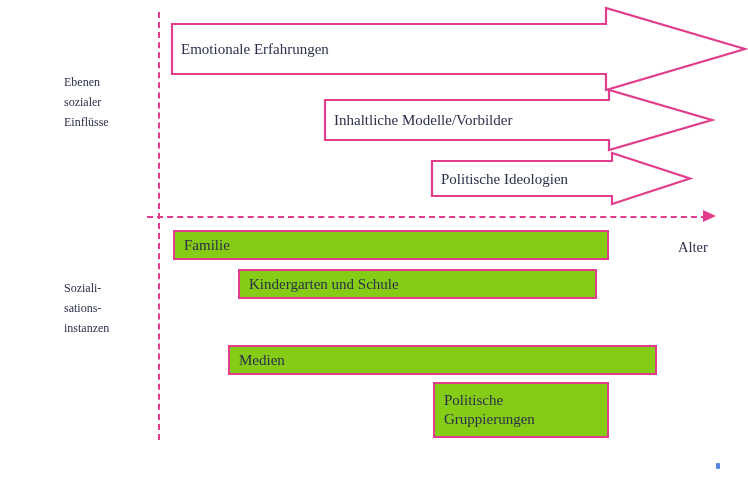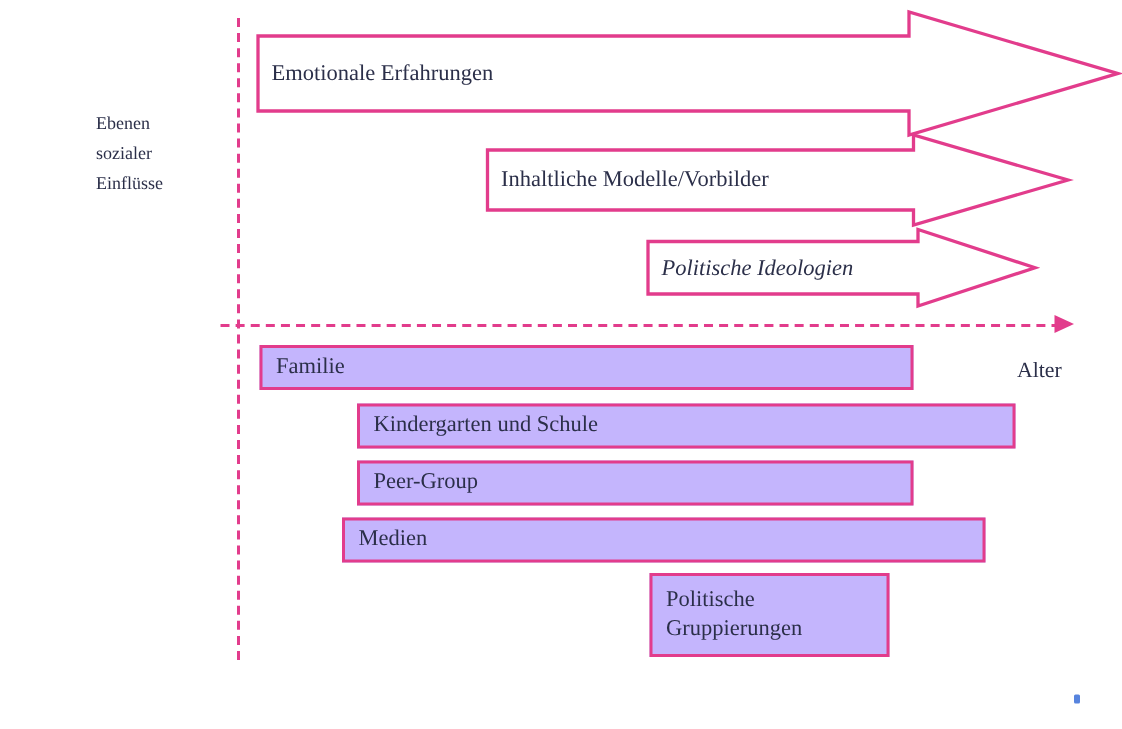--- a/index.html
+++ b/index.html
@@ -78,21 +78,21 @@
     font-size: 15px;
     line-height: 18px;
     white-space: nowrap;
   }
 
   
   .inst-box {
     position: absolute;
     box-sizing: border-box;
     border: 2.2px solid #e23c8c;
-    background: #c4b5fd;
+    background: #84cc16;
   }
   .inst-box .box-text {
     position: absolute;
     left: 9px;
     top: 50%;
     transform: translateY(-50%);
     color: #2b2f49;
     font-size: 15px;
     line-height: 19px;
     white-space: pre-line;
@@ -112,20 +112,23 @@
 </style>
 </head>
 <body>
 
 <div id="stage">
 
   <div class="axis-label" id="label-ebenen">Ebenen
 sozialer
 Einflüsse</div>
 
+  <div class="axis-label" id="label-sozialisation">Soziali-
+sations-
+instanzen</div>
 
   <div class="dash-v"></div>
   <div class="dash-h"></div>
   <div class="axis-arrowhead"></div>
   <div id="alter-text">Alter</div>
 
   <div class="block-arrow" id="arrow-1" style="left: 325px; top: 90px; width: 387px; height: 60px;">
     <svg id="arrow-svg-1" width="387" height="60" viewBox="0 0 387 60">
         <polygon points="0.0,10.0 284.0,10.0 284.0,0.0 387.0,30.0 284.0,60.0 284.0,50.0 0.0,50.0" fill="#ffffff" stroke="#e23c8c" stroke-width="2.2" stroke-linejoin="miter"></polygon>
       </svg>
@@ -136,34 +139,31 @@
     <svg id="arrow-svg-0" width="573" height="82" viewBox="0 0 573 82">
         <polygon points="0.0,16.0 434.0,16.0 434.0,0.0 573.0,41.0 434.0,82.0 434.0,66.0 0.0,66.0" fill="#ffffff" stroke="#e23c8c" stroke-width="2.2" stroke-linejoin="miter"></polygon>
       </svg>
     <span class="arrow-text" id="arrow-text-0" style="left: 9px; top: 41px; transform: translateY(-50%);">Emotionale Erfahrungen</span>
   </div>
 
   <div class="block-arrow" id="arrow-2" style="left: 432px; top: 153px; width: 258px; height: 51px;">
     <svg id="arrow-svg-2" width="258" height="51" viewBox="0 0 258 51">
         <polygon points="0.0,8.0 180.0,8.0 180.0,0.0 258.0,25.5 180.0,51.0 180.0,43.0 0.0,43.0" fill="#ffffff" stroke="#e23c8c" stroke-width="2.2" stroke-linejoin="miter"></polygon>
       </svg>
-    <span class="arrow-text" id="arrow-text-2" style="left: 9px; top: 25.5px; transform: translateY(-50%); font-style: italic;">Politische Ideologien</span>
+    <span class="arrow-text" id="arrow-text-2" style="left: 9px; top: 25.5px; transform: translateY(-50%);">Politische Ideologien</span>
   </div>
 
   <div class="inst-box" id="box-0" style="left: 173px; top: 230px; width: 436px; height: 30px;">
     <span class="box-text">Familie</span>
   </div>
-  <div class="inst-box" id="box-1" style="left: 238px; top: 269px; width: 439px; height: 30px;">
+  <div class="inst-box" id="box-1" style="left: 238px; top: 269px; width: 359px; height: 30px;">
     <span class="box-text">Kindergarten und Schule</span>
-  </div>
-  <div class="inst-box" id="box-2" style="left: 238px; top: 307px; width: 371px; height: 30px;">
-    <span class="box-text">Peer-Group</span>
   </div>
   <div class="inst-box" id="box-3" style="left: 228px; top: 345px; width: 429px; height: 30px;">
     <span class="box-text">Medien</span>
   </div>
-  <div class="inst-box" id="box-4" style="left: 433px; top: 382px; width: 160px; height: 56px;">
+  <div class="inst-box" id="box-4" style="left: 433px; top: 382px; width: 176px; height: 56px;">
     <span class="box-text">Politische
 Gruppierungen</span>
   </div>
 
   <div id="scan-dot"></div>
 </div>
 
 </body></html>

